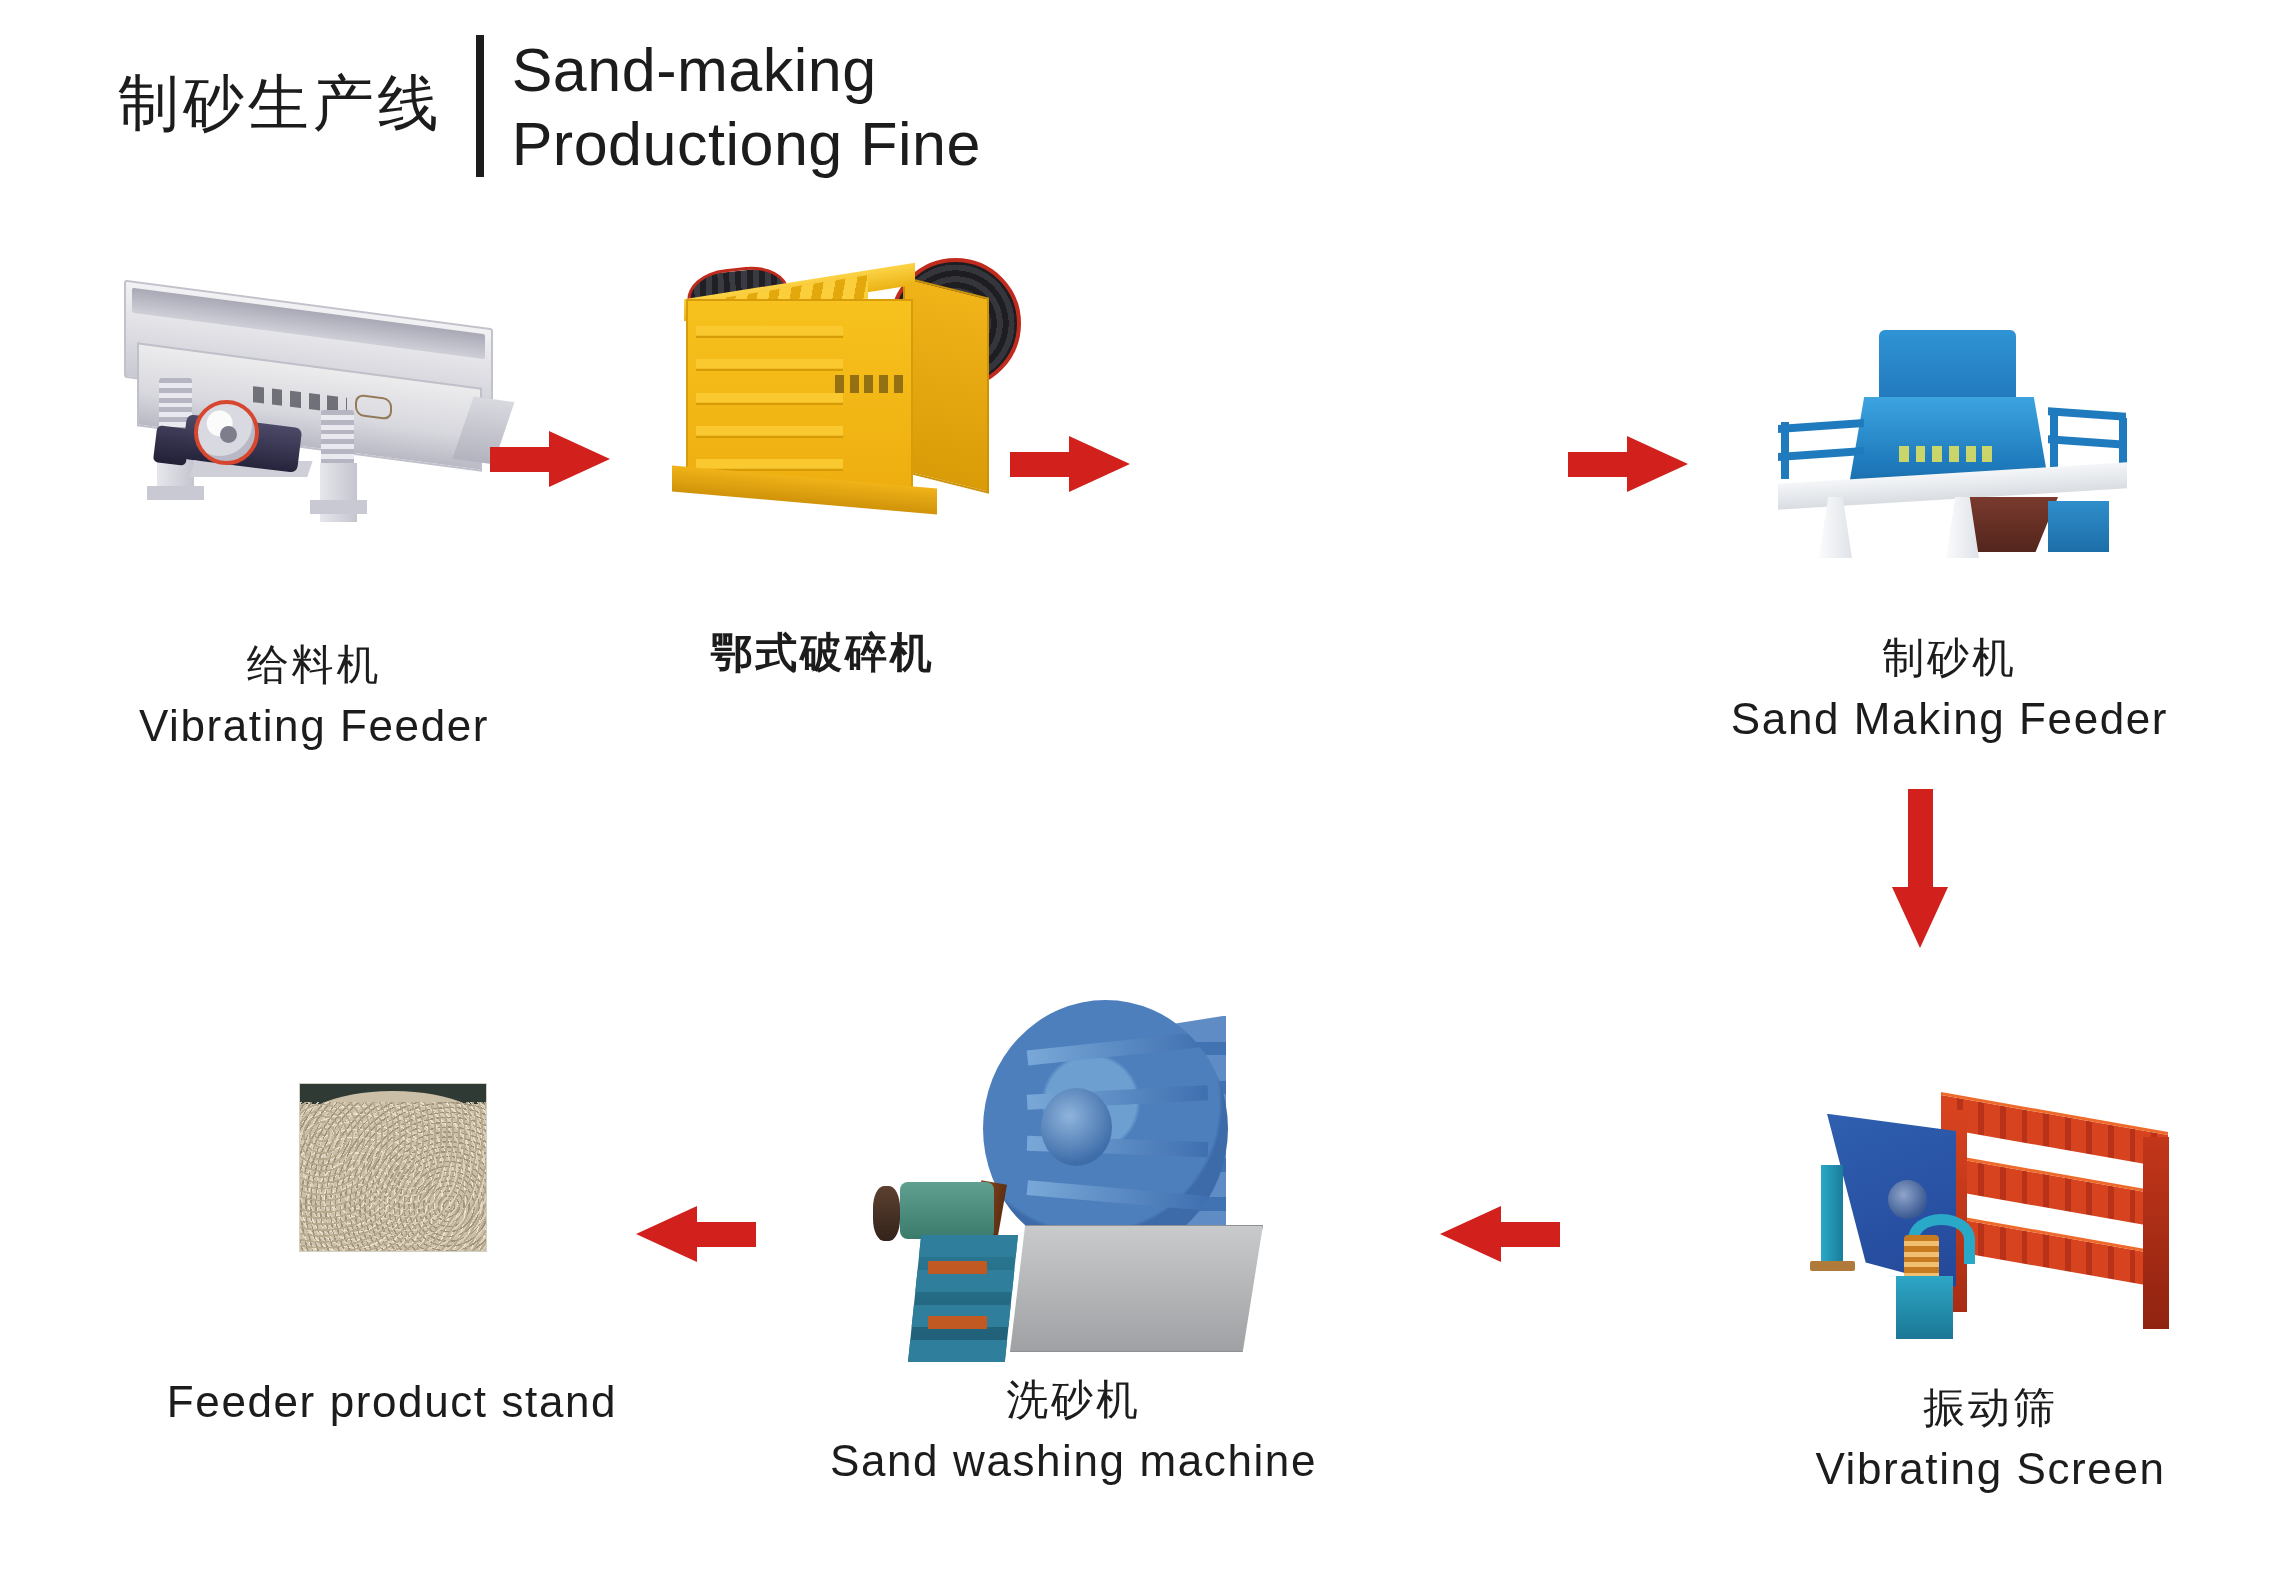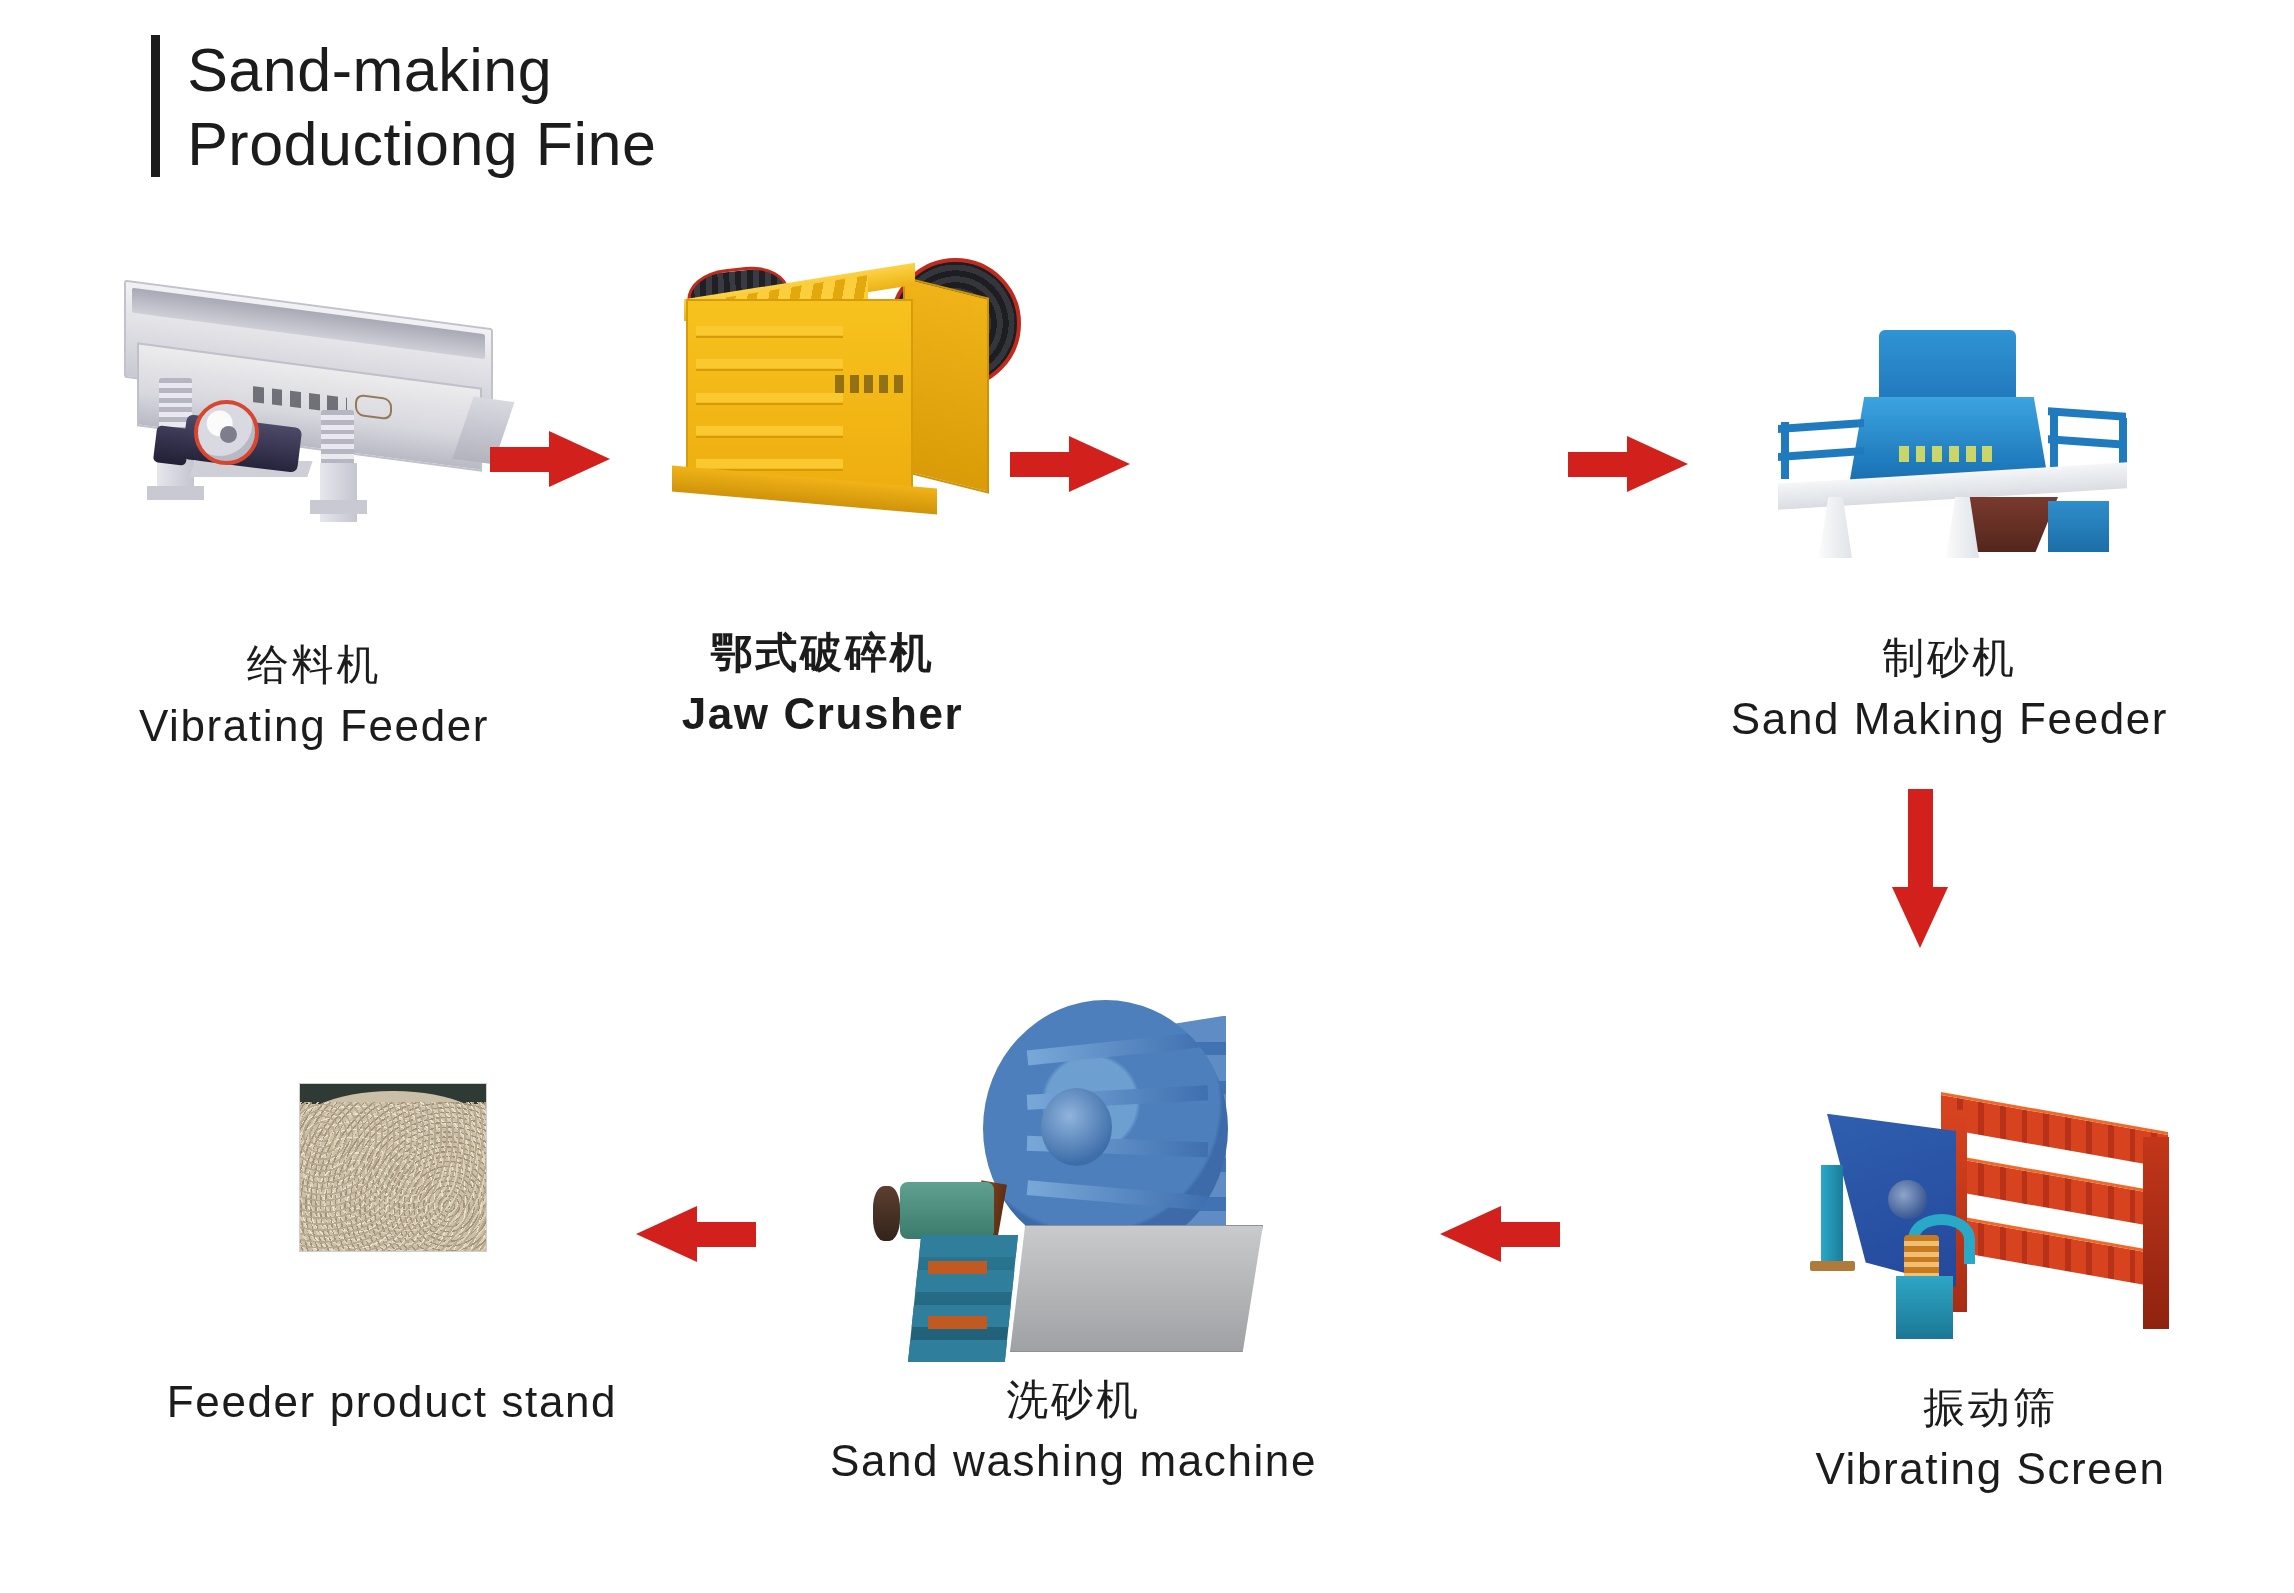--- a/index.html
+++ b/index.html
@@ -269,20 +269,21 @@
     position:absolute;left:-6%;top:4%;width:112%;height:28%;
     background:#cbbfa8;border-radius:50% 50% 0 0/100% 100% 0 0;
   }
 </style>
 </head>
 <body>
 
 <div class="stage">
 
   <div class="header">
+    <div class="title-cn">制砂生产线</div>
     <div class="title-rule"></div>
     <div class="title-en">Sand-making
 Productiong Fine</div>
   </div>
 
   <div class="node" style="left:98px;top:294px;">
     <div class="art feeder">
       <div class="fd-trough"></div>
       <div class="fd-body"></div>
       <div class="fd-logo"></div>
@@ -322,21 +323,20 @@
         <div class="jw-rib" style="top:33px;"></div>
         <div class="jw-rib" style="top:67px;"></div>
         <div class="jw-rib" style="top:100px;"></div>
         <div class="jw-rib" style="top:133px;"></div>
       </div>
       <div class="jw-badge"></div>
       <div class="jw-foot"></div>
     </div>
     <div class="caption" style="left:-118px;top:377px;width:627px;">
       <div class="cap-cn">鄂式破碎机</div>
-      <div class="cap-en">Jaw Crusher</div>
     </div>
   </div>
 
   <div class="arrow arrow-right" style="left:1010px;top:436px;width:129px;height:57px;">
     <div class="shaft"></div>
     <div class="head"></div>
   </div>
 
 
   <div class="arrow arrow-right" style="left:1568px;top:436px;width:129px;height:57px;">

